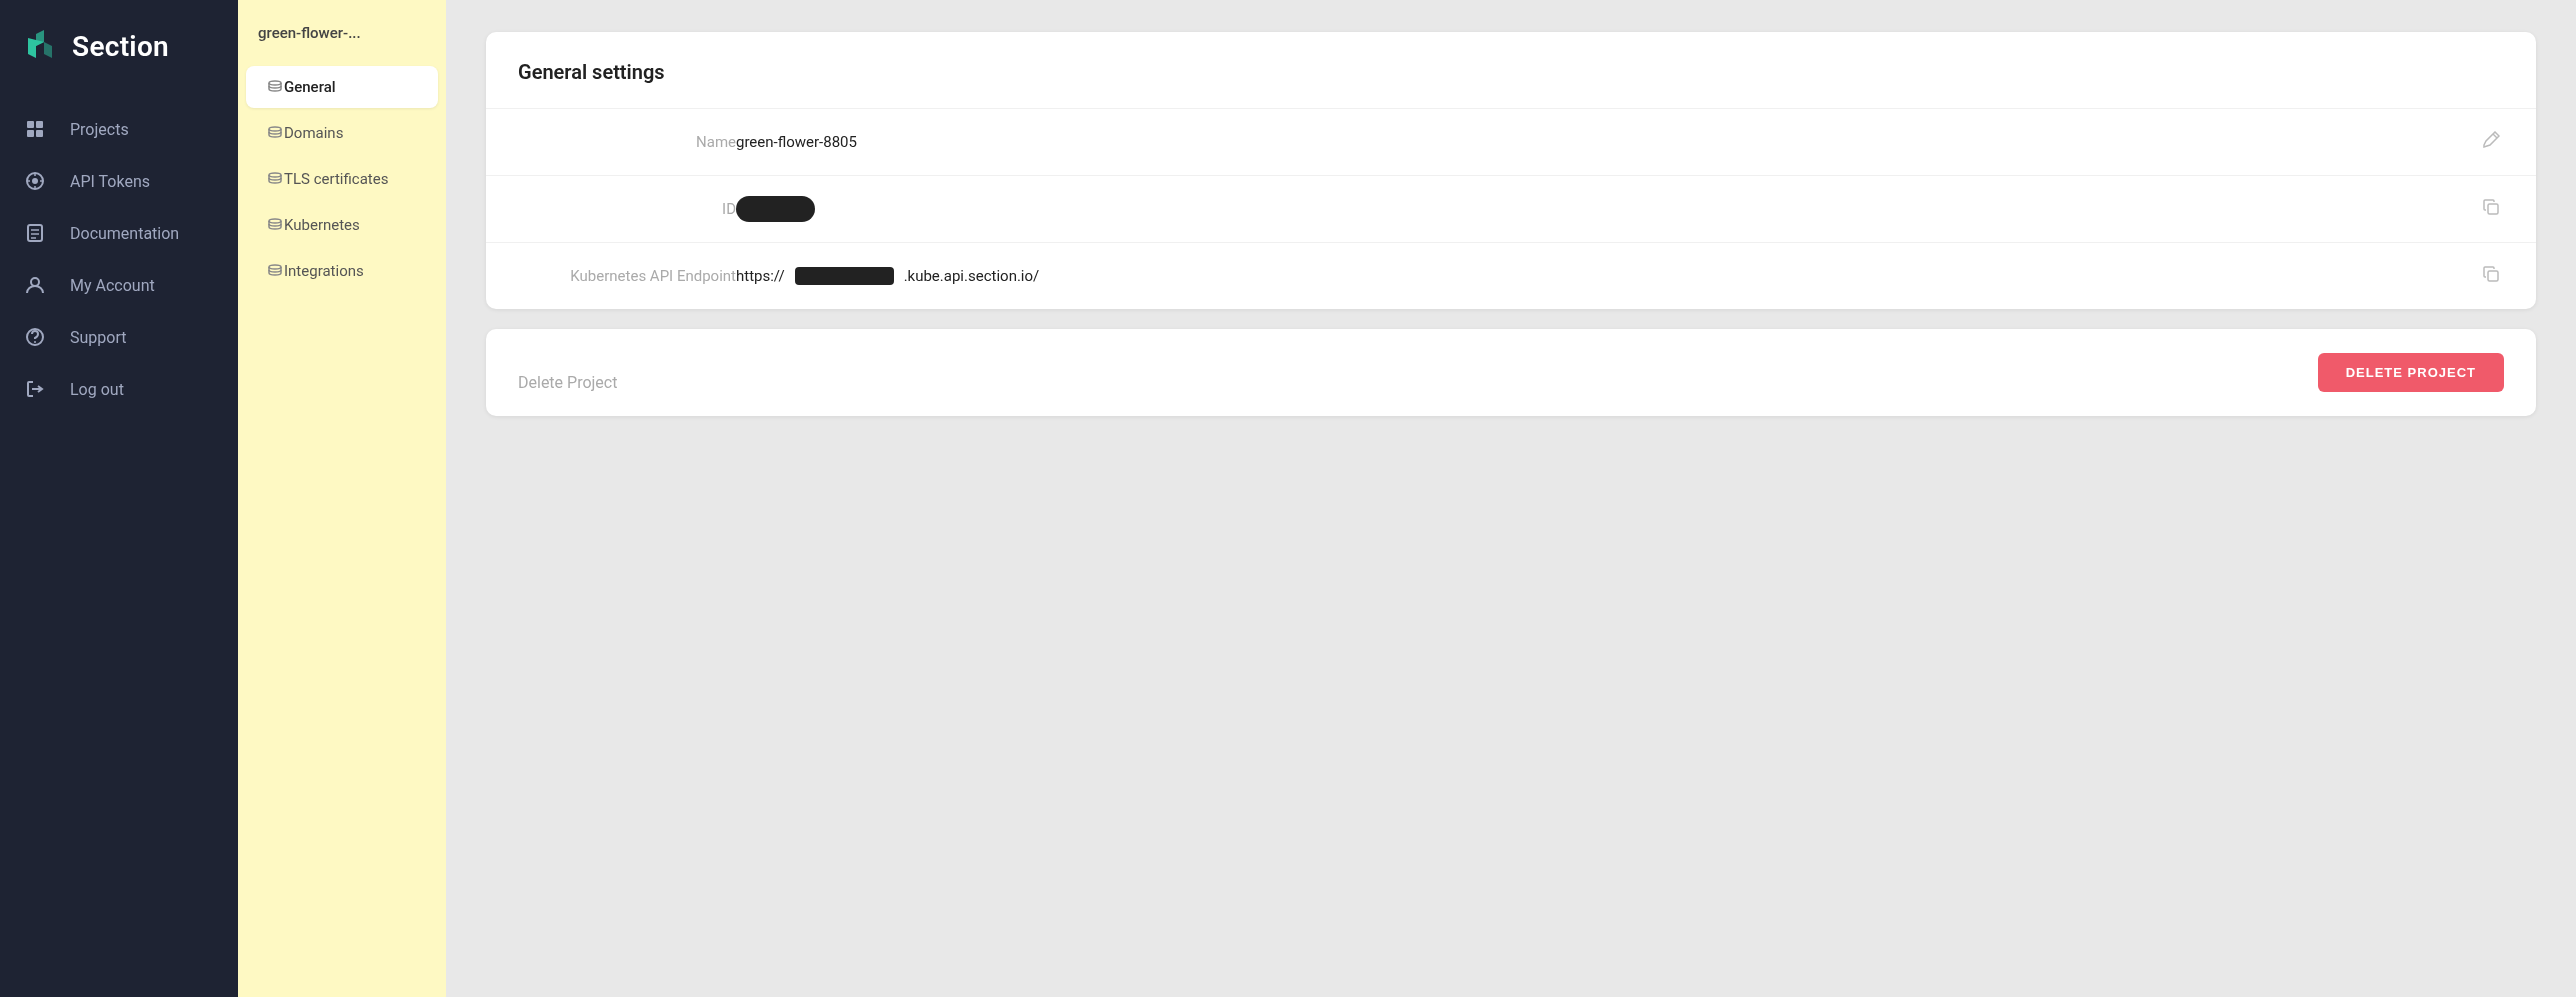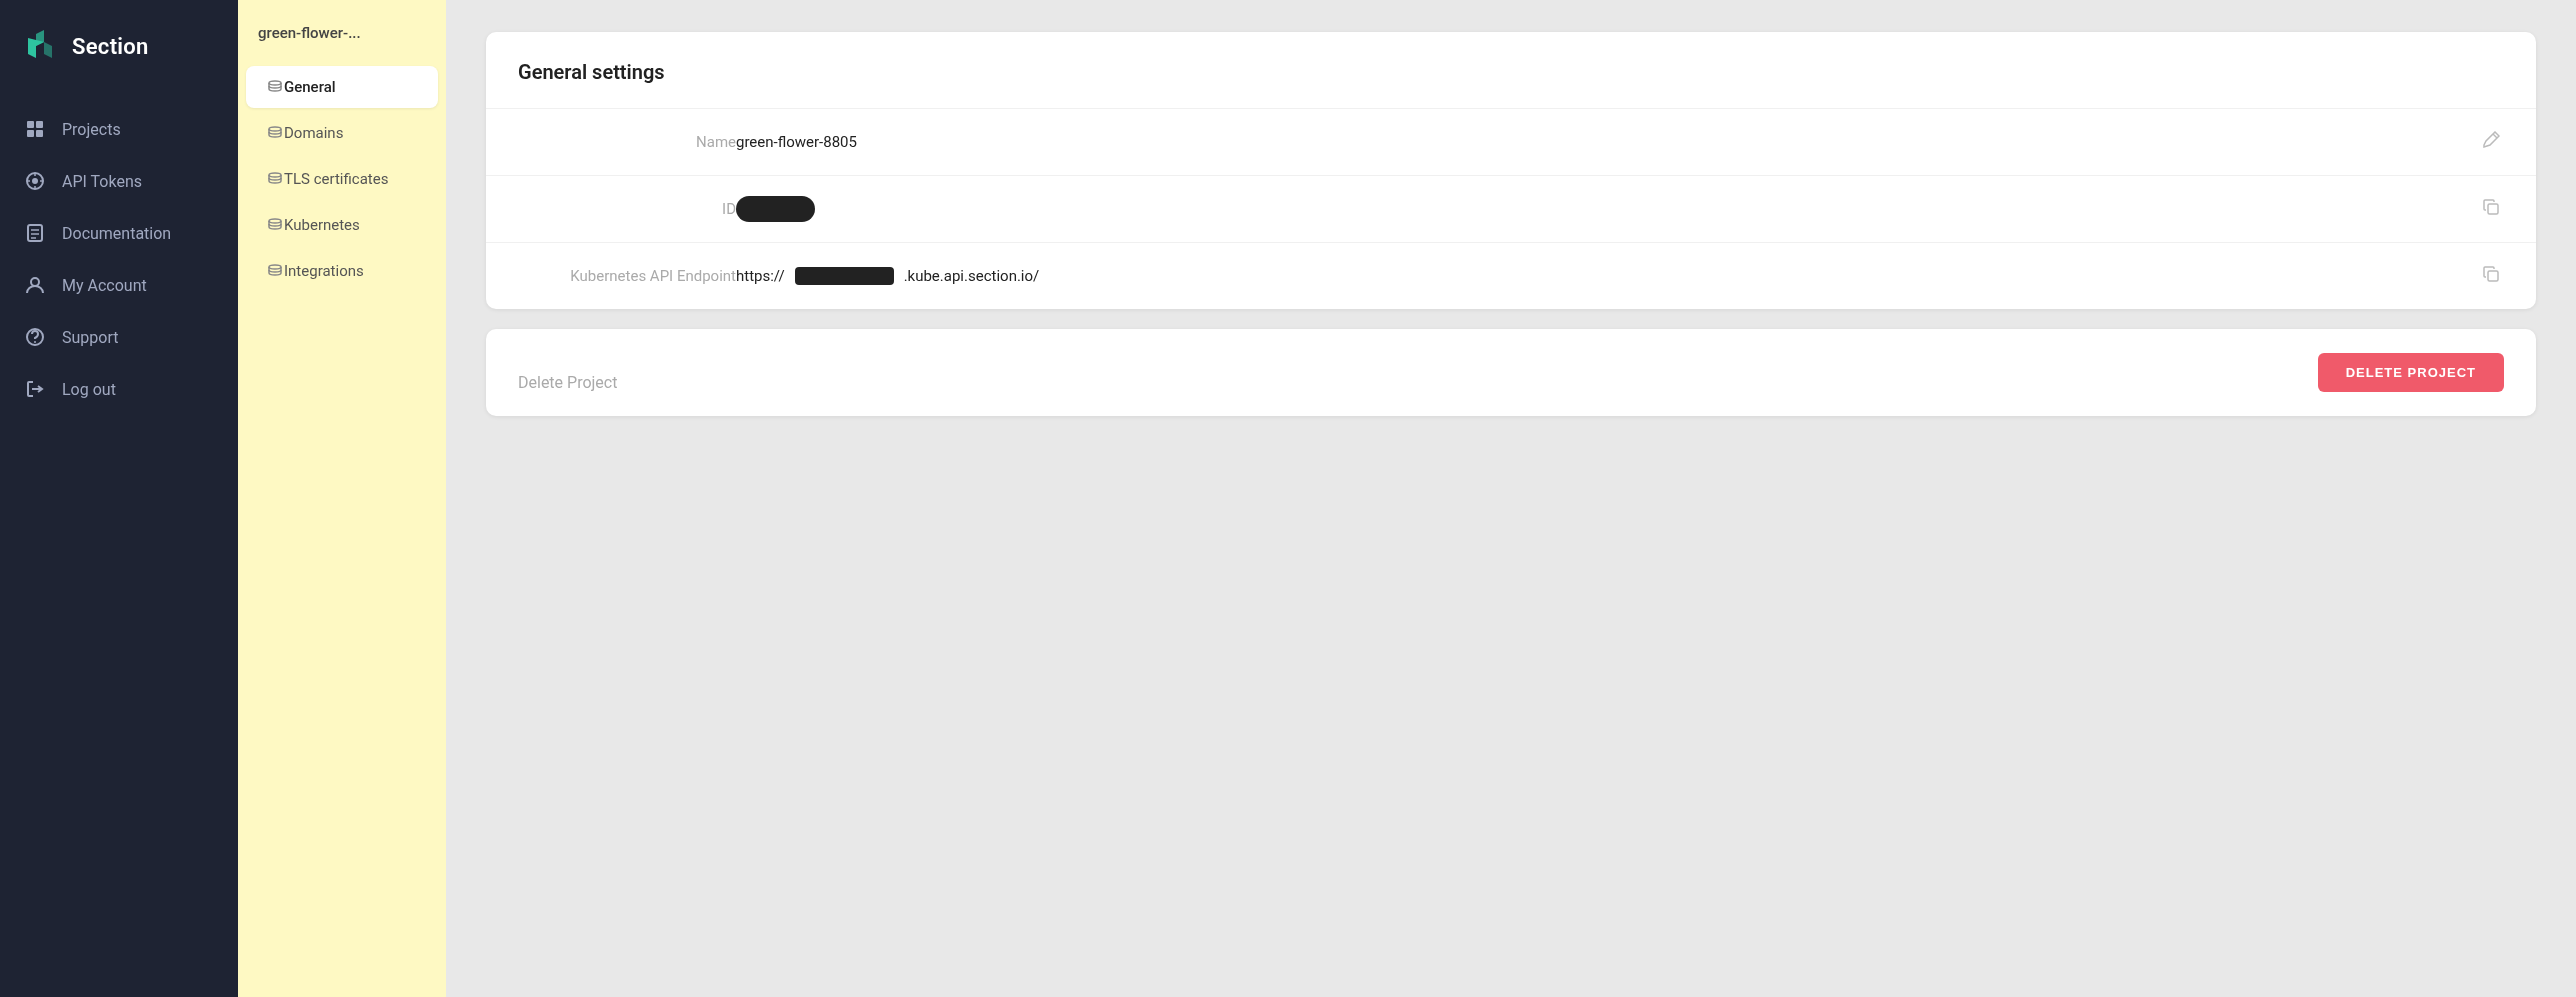--- a/index.html
+++ b/index.html
@@ -20,36 +20,36 @@
       align-items: center;
       padding: 28px 24px;
       gap: 12px;
     }
     .logo-icon {
       width: 36px;
       height: 36px;
     }
     .logo-text {
       color: #ffffff;
-      font-size: 22px;
+      font-size: 28px;
       font-weight: 600;
       letter-spacing: 0.3px;
       text-align: center;
     }
     .sidebar-nav {
       display: flex;
       flex-direction: column;
       padding: 12px 0;
       gap: 2px;
       flex: 1;
     }
     .sidebar-item {
       display: flex;
       align-items: center;
-      gap: 16px;
+      gap: 24px;
       padding: 14px 24px;
       color: #a0a8c0;
       font-size: 16px;
       cursor: pointer;
       transition: color 0.15s;
       text-decoration: none;
     }
     .sidebar-item-icon {
       width: 22px;
       height: 22px;

